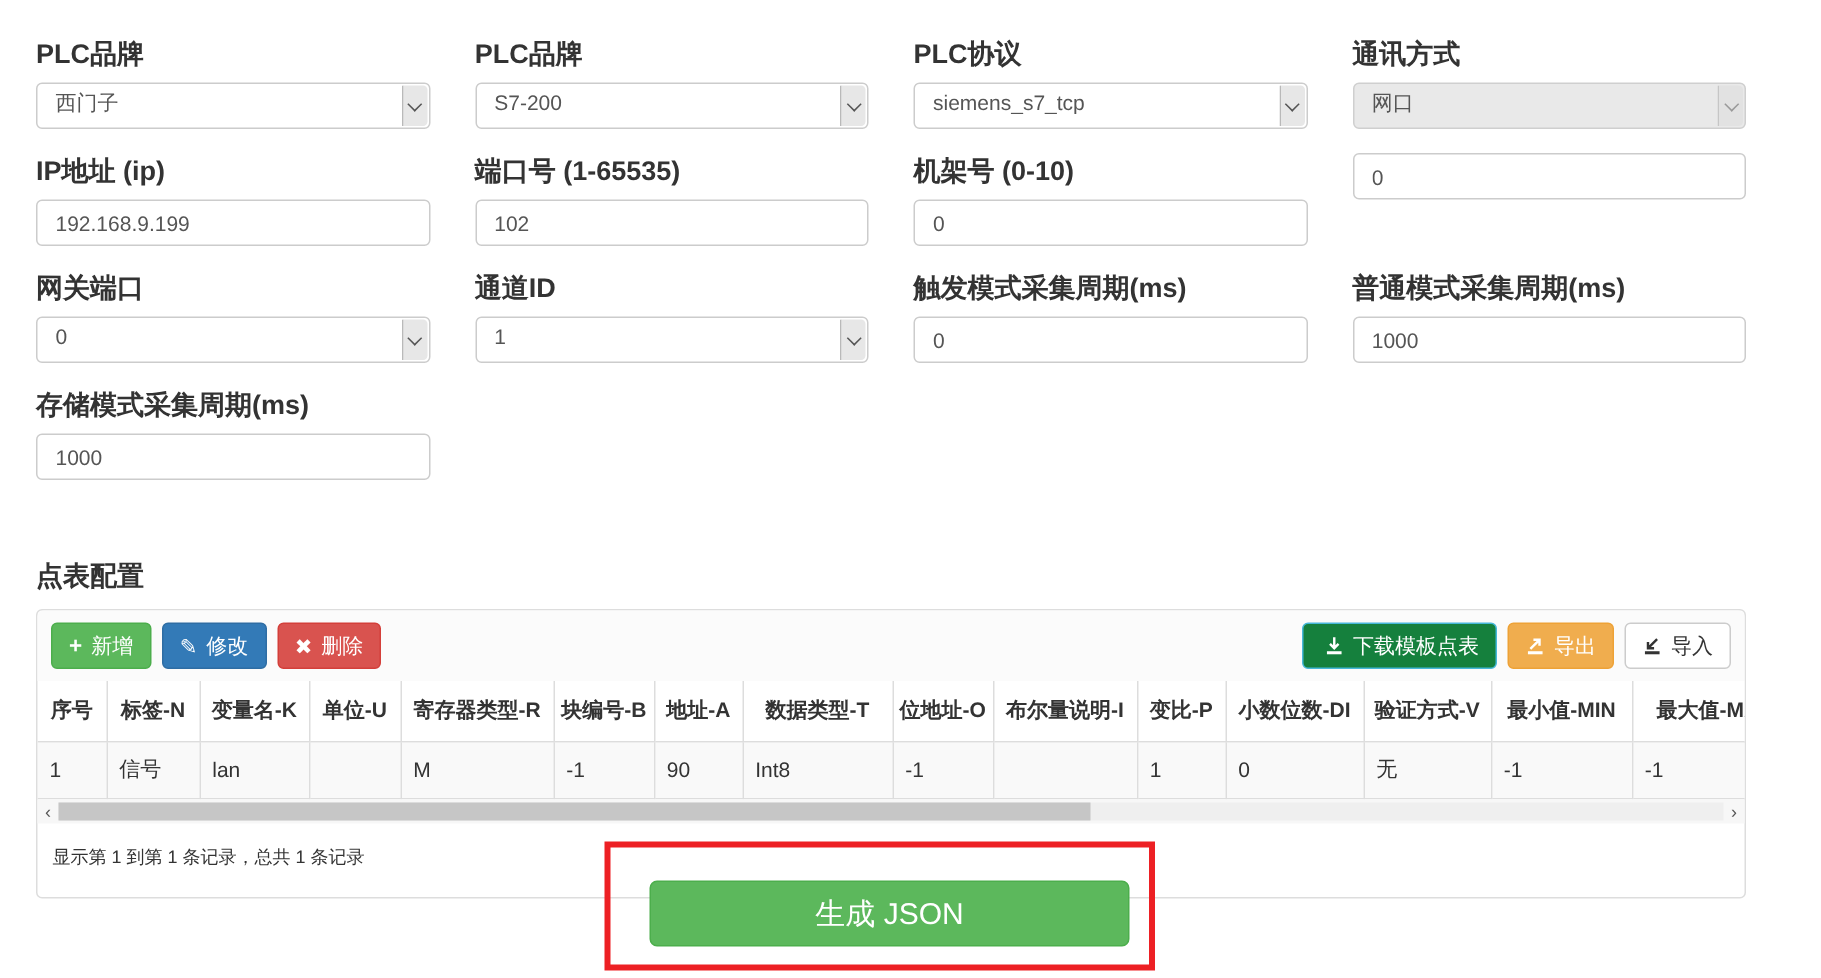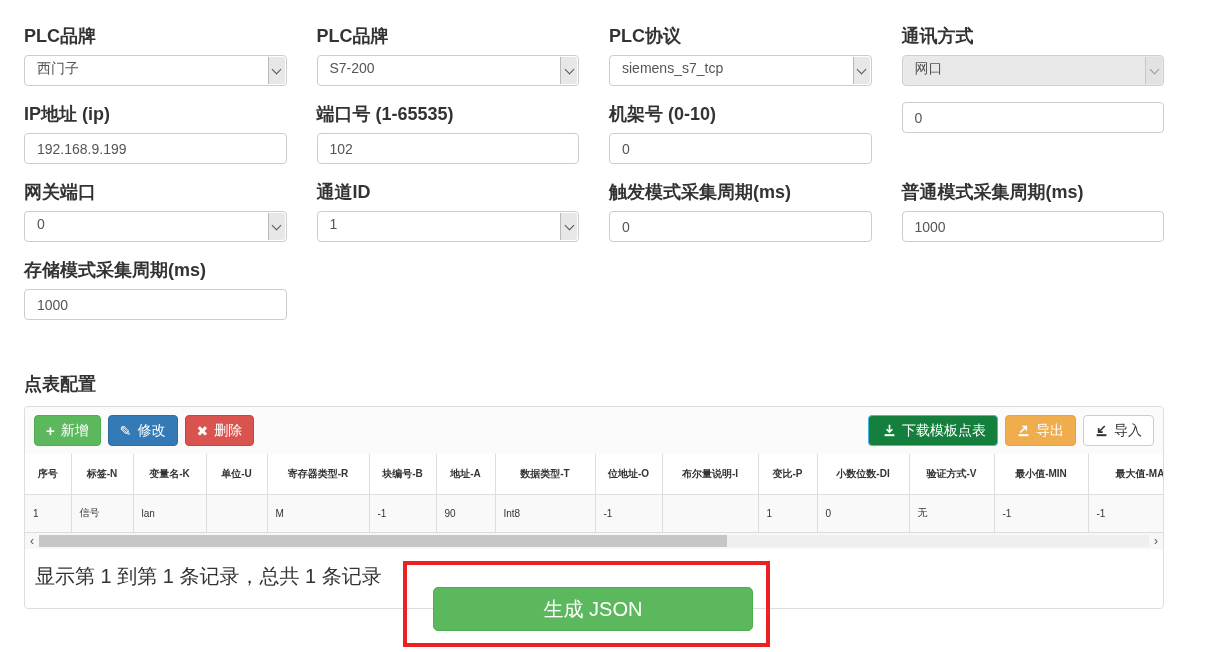--- a/index.html
+++ b/index.html
@@ -60,38 +60,38 @@
   .btn-edit   { background:#337ab7; border-color:#2e6da4; }
   .btn-delete { background:#d9534f; border-color:#d43f3a; }
   .btn-download { background:#15803d; border-color:#46b8da;padding-left:14px; }
   .btn-export { background:#f0ad4e; border-color:#eea236;justify-content:space-between; }
   .btn-import { background:#fff; border-color:#ccc; color:#333; }
   .toolbar .spacer { flex:1; }
   .btn .glyph { font-size:14px; line-height:1; }
   .btn .glyph.bold { font-weight:bold; font-size:15px; }
 
   .table-wrap { width:1138px; overflow:hidden; }
-  table { border-collapse:collapse; table-layout:fixed; width:1173px; font-size:10px; }
+  table { border-collapse:collapse; table-layout:fixed; width:1173px; font-size:14px; }
   th, td { border:1px solid #ddd; overflow:hidden; white-space:nowrap; }
   th { font-weight:bold; text-align:center; height:40px; padding:0 4px; background:#fff; }
   td { height:38px; padding:0 8px; text-align:left; color:#333; }
   tbody tr { background:#f9f9f9; }
   table tr > *:first-child { border-left:none; }
   table tr > *:last-child { border-right:none; }
   thead tr > * { border-top:none; }
 
   .hscroll { display:flex; align-items:center; height:16px; background:#f7f7f7; }
   .scroll-arrow {
     width:14px; text-align:center; color:#555; font-size:12px; line-height:14px;
     cursor:pointer; user-select:none;
   }
   .scroll-track { flex:1; height:12px; background:#efefef; position:relative; }
   .scroll-thumb { position:absolute; left:0; top:0; height:12px; width:62%; background:#c6c6c6; }
 
-  .summary { padding:14px 10px 18px 10px; font-size:20px; color:#333; }
+  .summary { padding:14px 10px 18px 10px; font-size:12px; color:#333; }
 
   
   .annotation-rect {
     position:absolute; left:403px; top:561px; width:367px; height:86px;
     border:4px solid #ed2024; background:transparent; pointer-events:none;
   }
   .generate-btn {
     position:absolute; left:433px; top:587px; width:320px; height:44px;
     background:#5cb85c; border:1px solid #4cae4c; border-radius:5px;
     color:#fff; font-size:20px; display:flex; align-items:center; justify-content:center;

